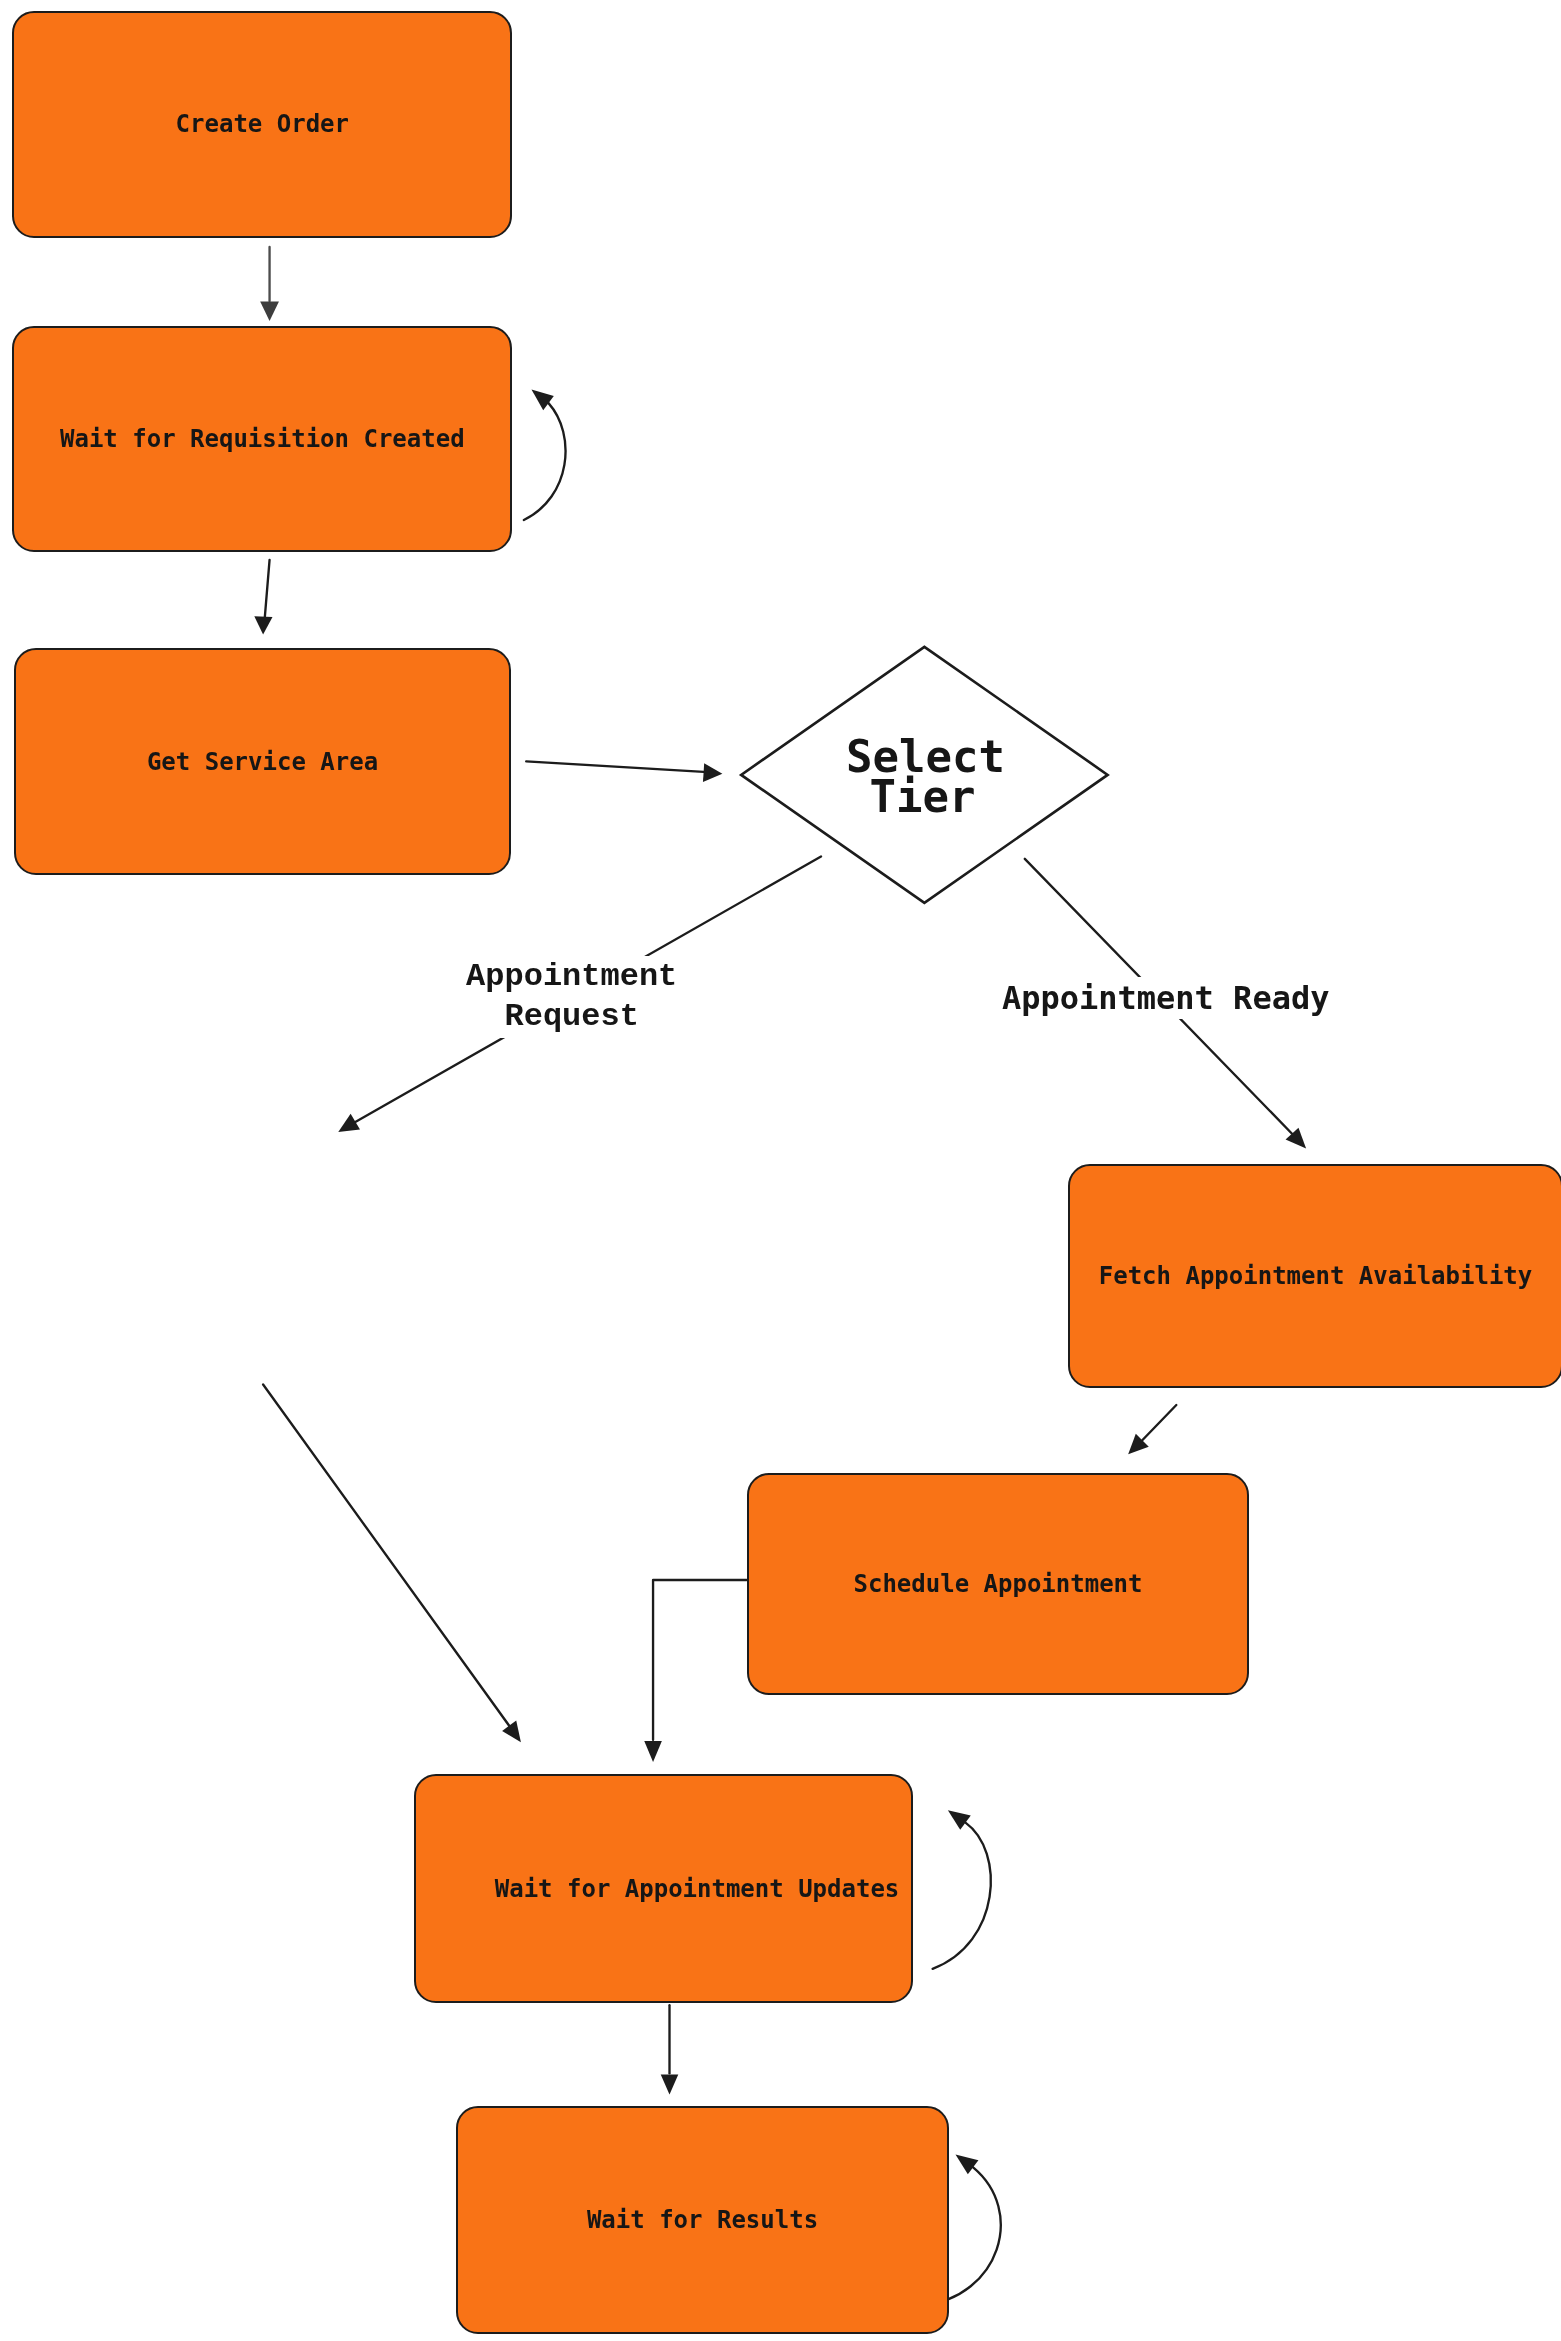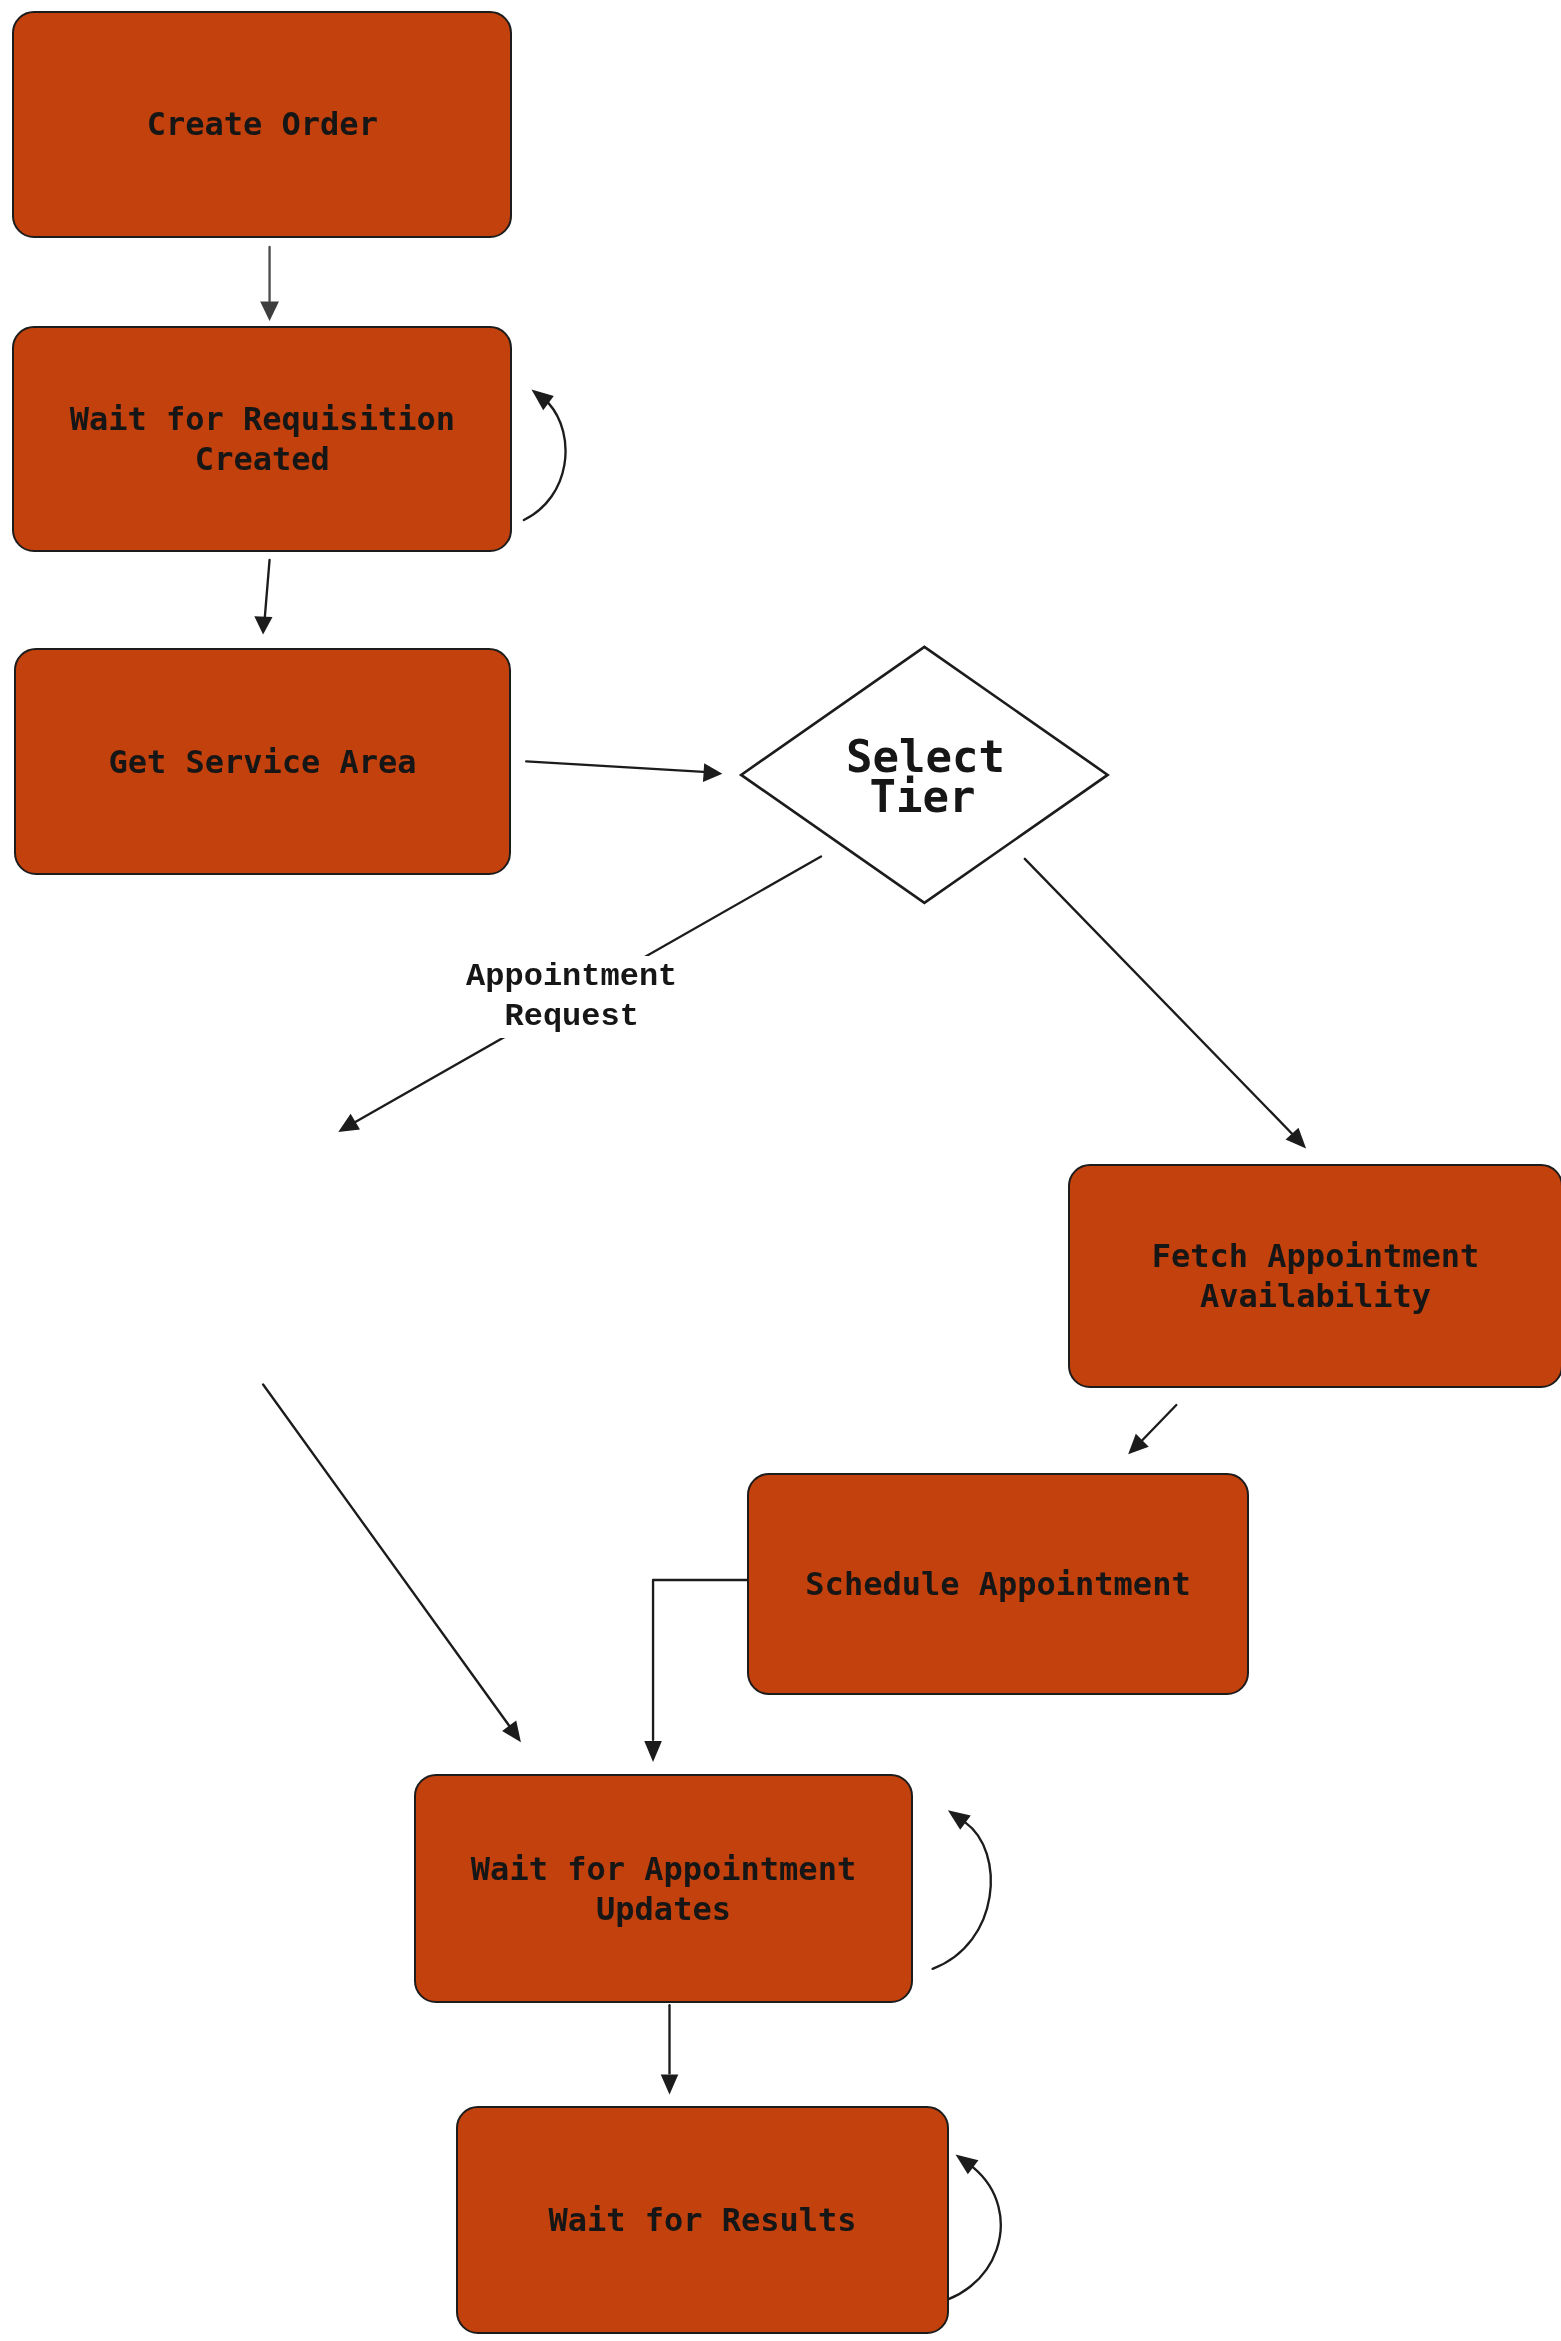--- a/index.html
+++ b/index.html
@@ -20,27 +20,27 @@
     position: absolute;
     left: 0;
     top: 0;
     z-index: 1;
   }
   .node {
     position: absolute;
     box-sizing: border-box;
     border: 2.6px solid #1c1c1c;
     border-radius: 22px;
-    background: #c2410c;
+    background: #f97316;
     display: flex;
     align-items: center;
     justify-content: center;
     text-align: center;
     font-weight: bold;
-    font-size: 32px;
+    font-size: 24px;
     line-height: 40px;
     z-index: 2;
     padding: 0 11.7px;
   }
   .node.oneline { white-space: nowrap; padding: 0; }
   .diamond-label {
     position: absolute;
     z-index: 2;
     text-align: center;
     font-weight: bold;
@@ -134,15 +134,16 @@
   <div class="node" style="left:414px; top:1774px; width:499px; height:229px;justify-content:flex-end;">
     <span>Wait for Appointment Updates</span>
   </div>
 
   <div class="node oneline" style="left:424px; top:2106px; width:493px; height:228px;margin-left:32px;">
     <span>Wait for Results</span>
   </div>
 
   <div class="edge-label" style="left:426px; top:956px; width:282px;font-family:Liberation Mono, monospace;">Appointment Request</div>
 
+  <div class="edge-label oneline" style="left:979px; top:977px; width:364px;">Appointment Ready</div>
 
 </div>
 
 
 </body></html>

